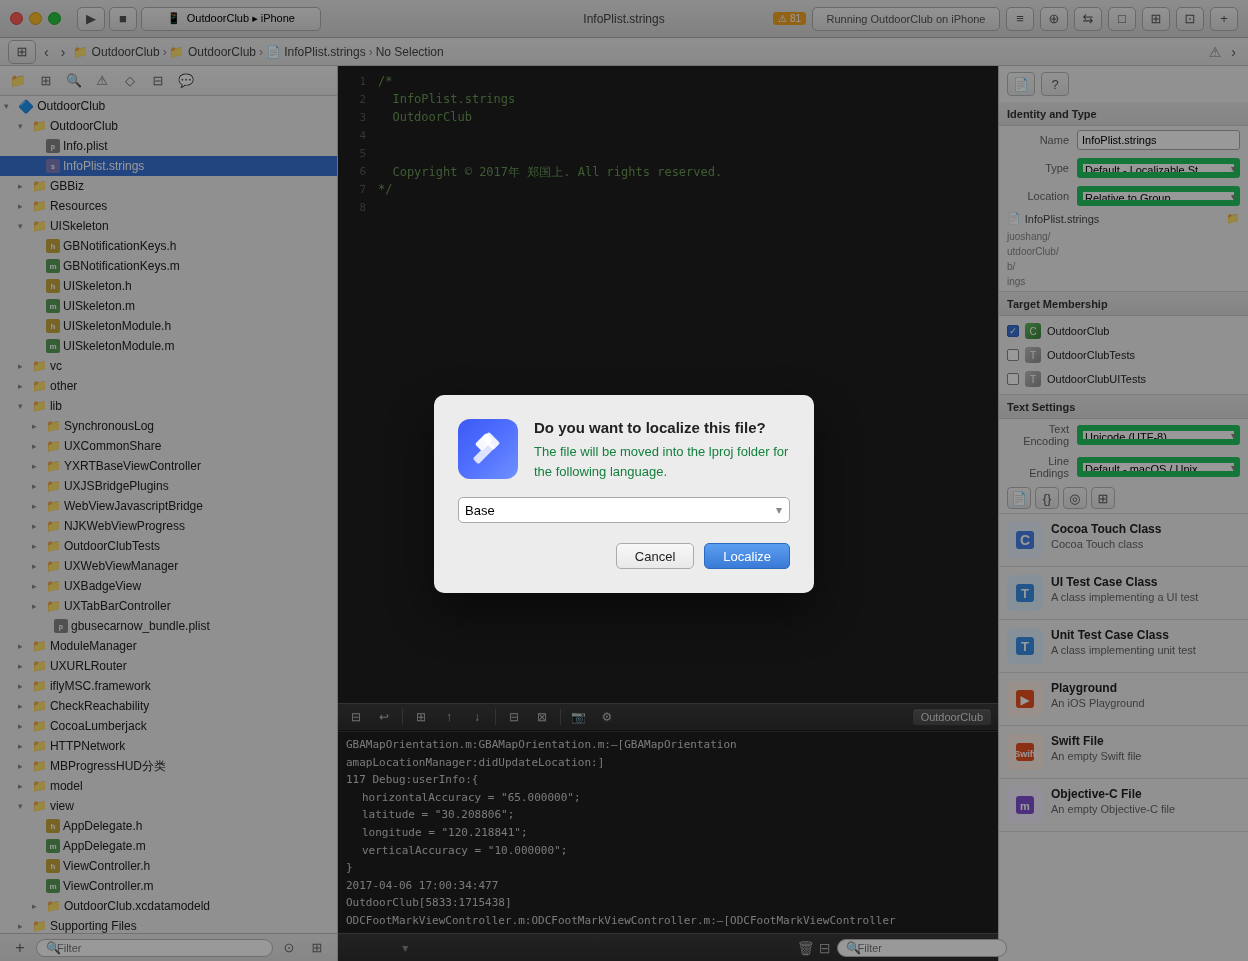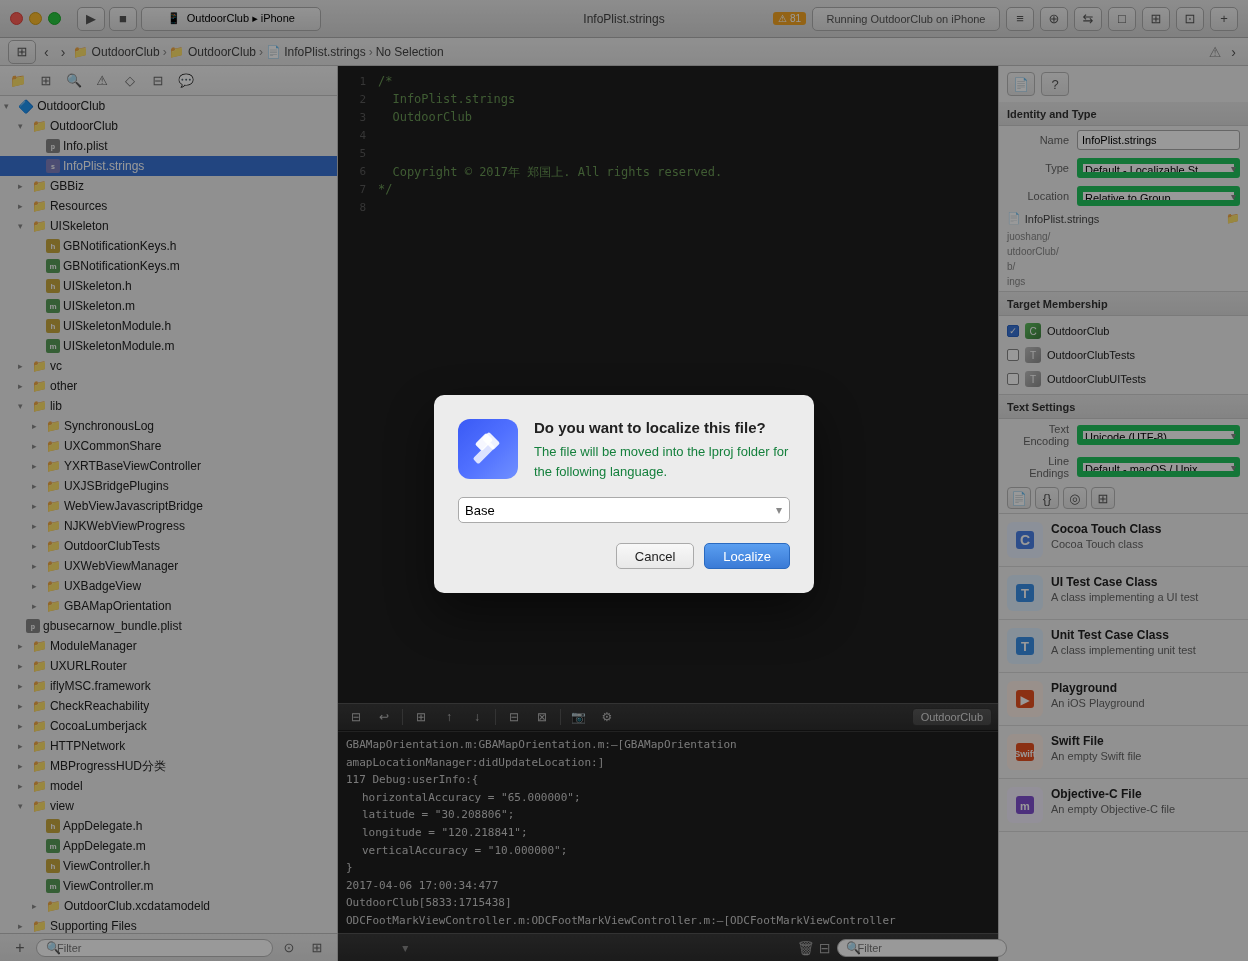--- a/index.html
+++ b/index.html
@@ -700,23 +700,23 @@
         <span class="item-label">UXWebViewManager</span>
       </div>
       <div class="tree-item" style="padding-left:32px;">
         <span class="tree-arrow closed"></span>
         <span style="font-size:12px;margin-right:3px;color:#e8b040;">📁</span>
         <span class="item-label">UXBadgeView</span>
       </div>
       <div class="tree-item" style="padding-left:32px;">
         <span class="tree-arrow closed"></span>
         <span style="font-size:12px;margin-right:3px;color:#e8b040;">📁</span>
-        <span class="item-label">GBAMapOrientation</span>
-      </div>
-      <div class="tree-item" style="padding-left:12px;">
+        <span class="item-label">UXTabBarController</span>
+      </div>
+      <div class="tree-item" style="padding-left:40px;">
         <span class="tree-arrow leaf"></span>
         <span class="file-icon file-plist">p</span>
         <span class="item-label">gbusecarnow_bundle.plist</span>
       </div>
 
       <div class="tree-item" style="padding-left:18px;">
         <span class="tree-arrow closed"></span>
         <span style="font-size:12px;margin-right:3px;color:#e8b040;">📁</span>
         <span class="item-label">ModuleManager</span>
       </div>

